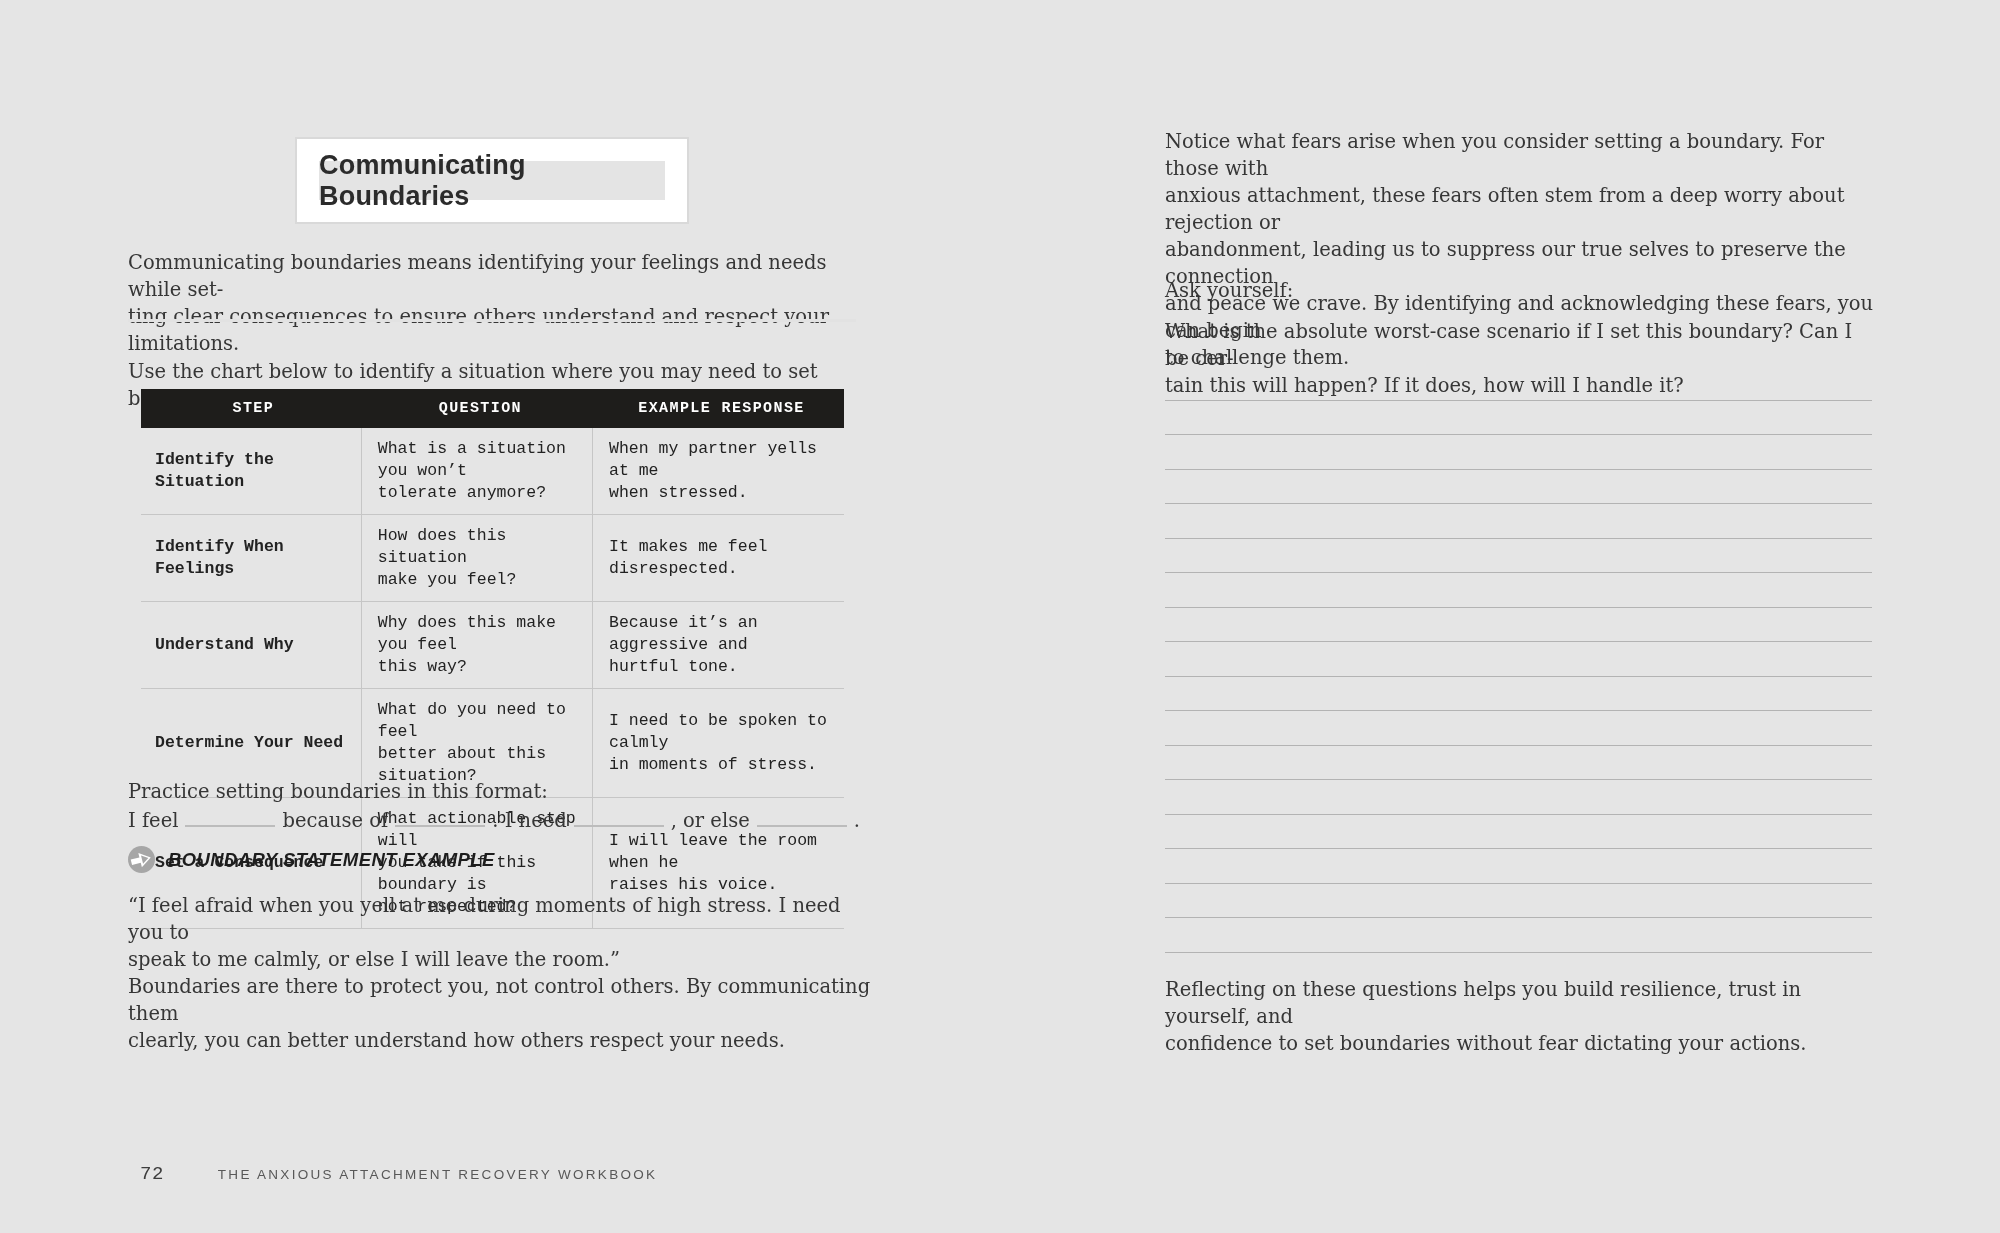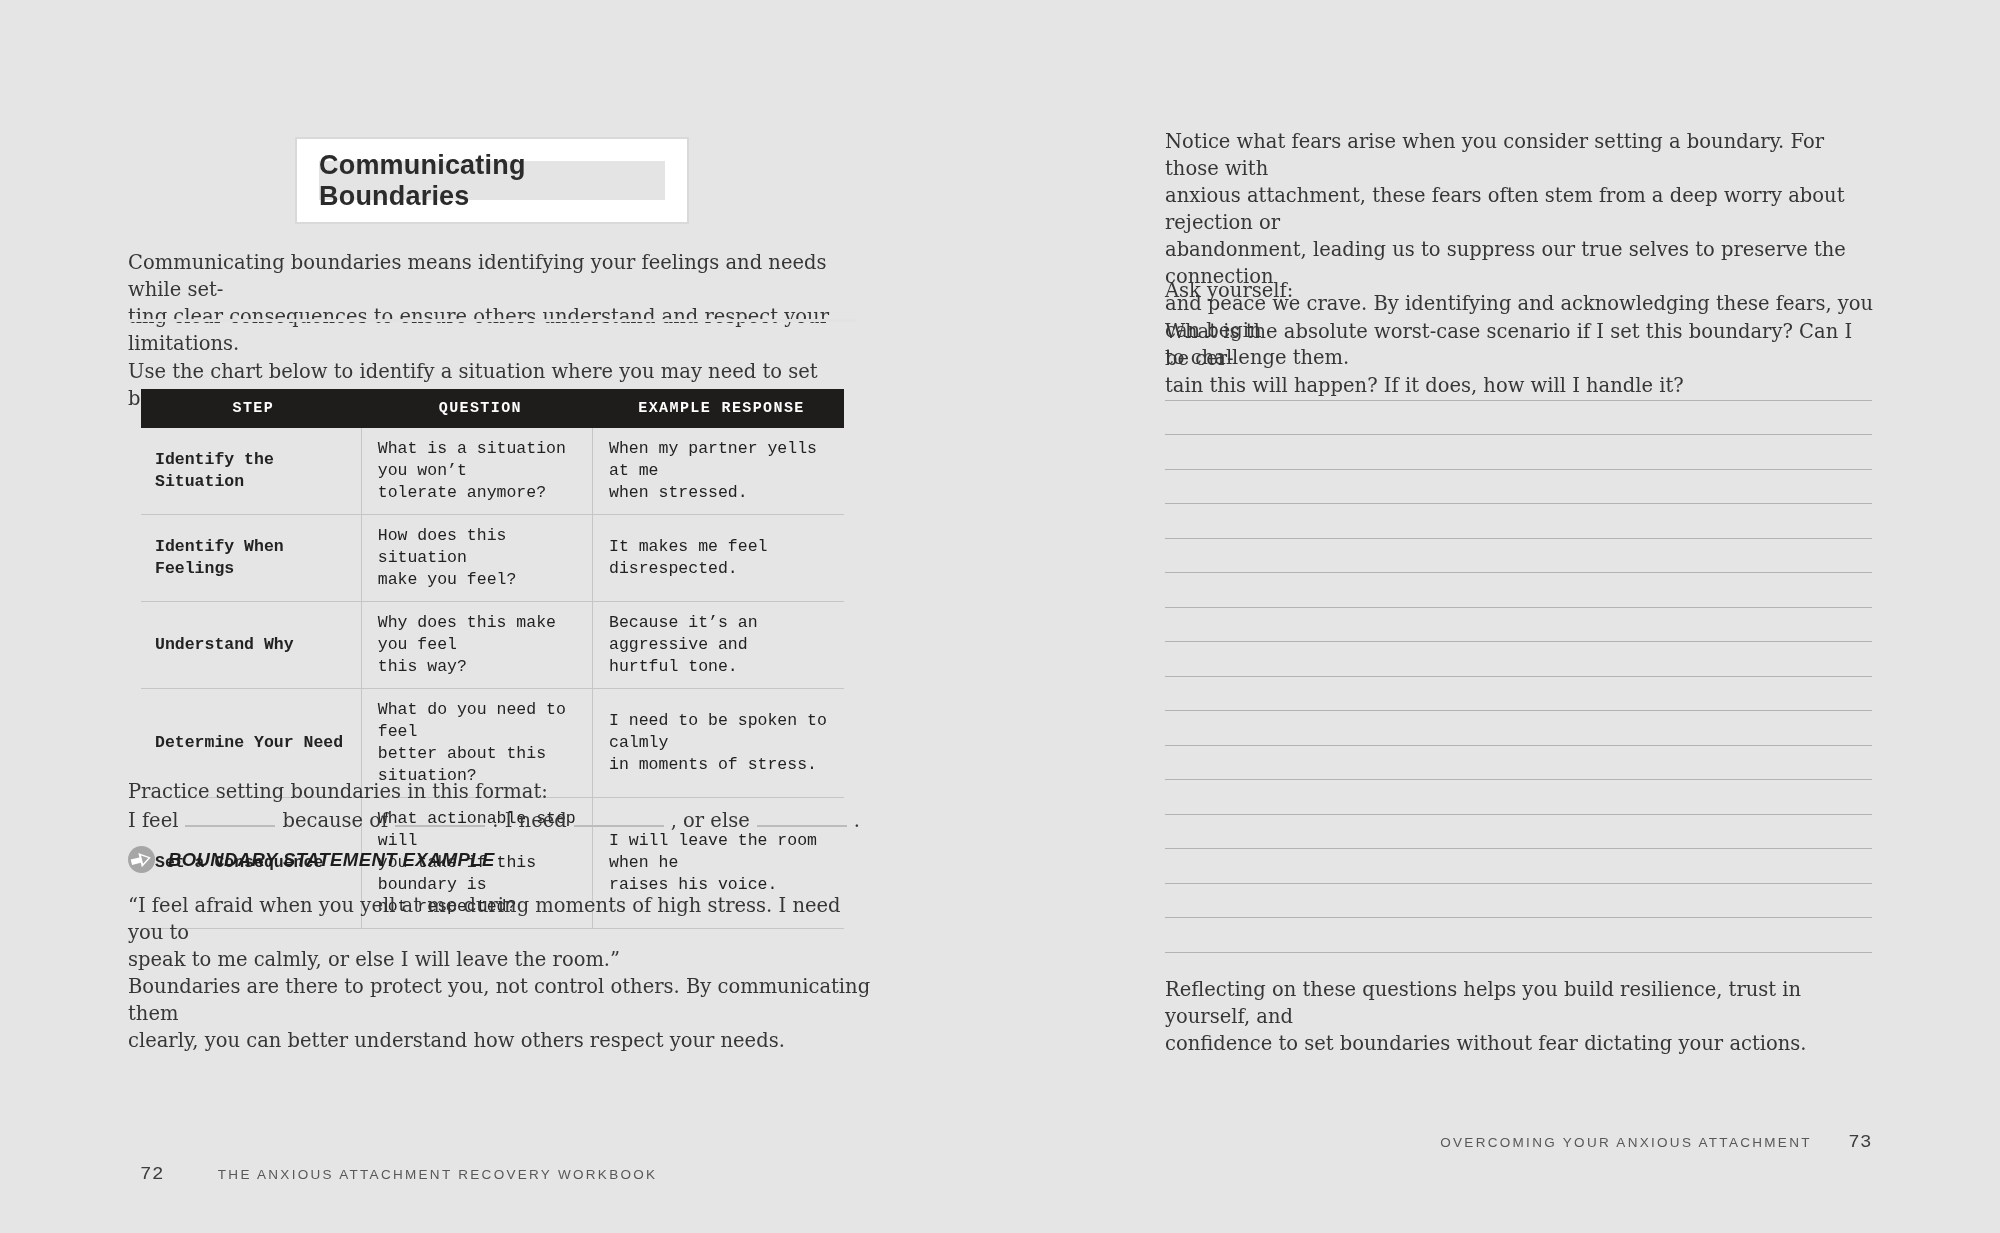--- a/index.html
+++ b/index.html
@@ -192,17 +192,13 @@
       <div class="answer-line"></div>
       <div class="answer-line"></div>
       <div class="answer-line"></div>
       <div class="answer-line"></div>
       <div class="answer-line"></div>
     </div>
 
   <p class="serif-block closing">Reflecting on these questions helps you build resilience, trust in yourself, and
 confidence to set boundaries without fear dictating your actions.</p>
 
-  <div class="footer footer-right">
-    <span class="running-title">OVERCOMING YOUR ANXIOUS ATTACHMENT</span>
-    <span class="page-num">73</span>
-  </div>
 </div>
 
 </body></html>

